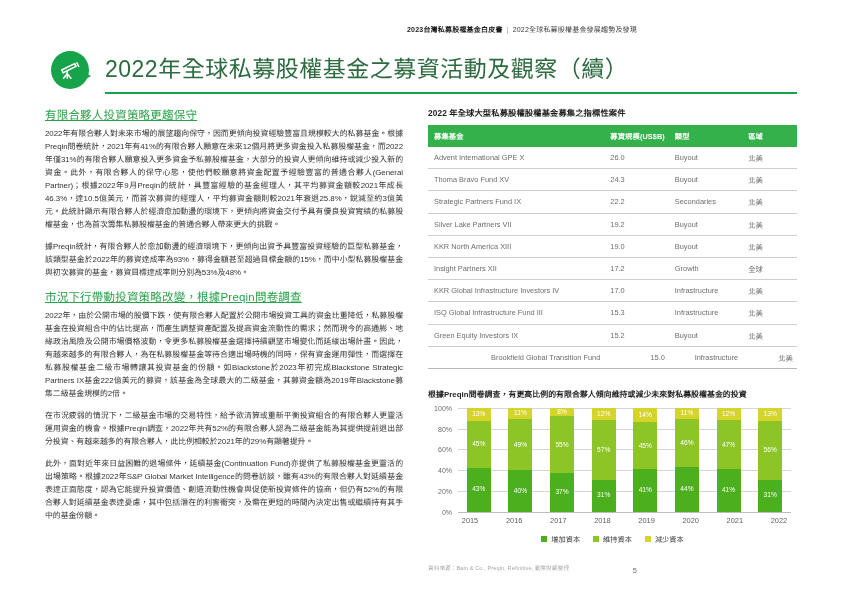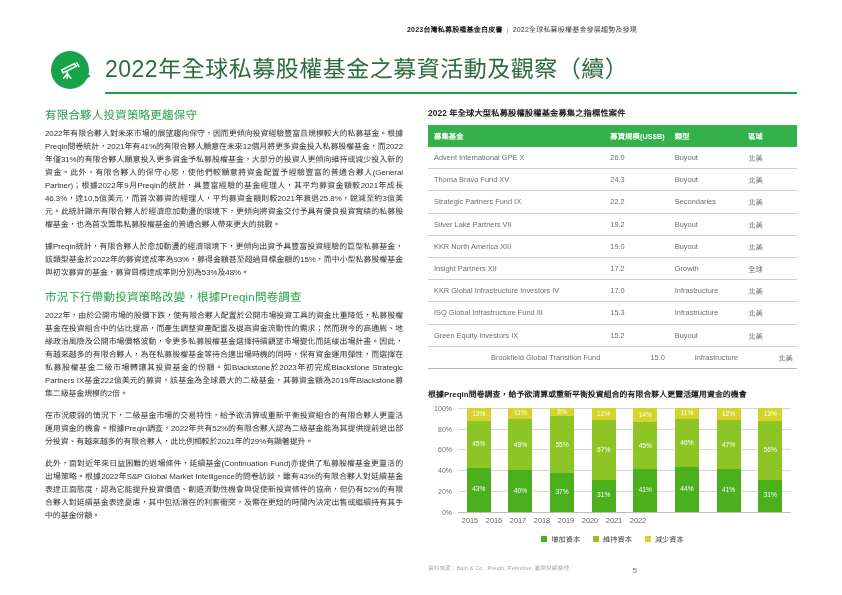--- a/index.html
+++ b/index.html
@@ -51,21 +51,21 @@
     position: absolute; left: 60px; top: 44px;
     width: 692px; height: 1.6px; background: #16a34a;
   }
 
   
   .colL { position: absolute; left: 45px; top: 106px; width: 358px; }
   .colR { position: absolute; left: 428px; top: 106px; width: 369px; }
 
   h2.sec {
     font-size: 11.5px; color: #2aa14a; font-weight: 400;
-    margin-bottom: 5px; letter-spacing: .2px;
+    margin-bottom: 5px; letter-spacing: .2px; text-decoration: underline;
   }
   p.body {
     font-size: 7.9px; line-height: 13px; color: #333333;
     text-align: justify; margin-bottom: 9px; letter-spacing: -.05px;
   }
 
   
   .tbl-title {
     font-size: 8.3px; font-weight: bold; color: #1f1f1f;
     margin-bottom: 7px; letter-spacing: .1px;
@@ -124,21 +124,21 @@
   }
   .seg {
     position: relative; width: 100%;
     display: flex; align-items: center; justify-content: center;
   }
   .seg span {
     font-size: 6.6px; color: #ffffff; line-height: 1;
   }
   .xlabels {
     position: absolute; left: 30px; right: 6px; bottom: 0; height: 14px;
-    display: flex; justify-content: flex-start; align-items: center;
+    display: flex; justify-content: space-between; align-items: center;
   }
   .xlab { width: 24px; text-align: center; font-size: 7.4px; color: #5d5d5d; }
   .legend {
     display: flex; justify-content: center; align-items: center;
     gap: 13px; margin-top: 6px;
   }
   .lg { display: flex; align-items: center; gap: 4px; }
   .lg i { width: 6px; height: 6px; display: inline-block; }
   .lg span { font-size: 7.2px; color: #3b3b3b; }
 
@@ -261,21 +261,21 @@
           </tr>
           <tr>
             <td class="c-fund">Brookfield Global Transition Fund</td>
             <td class="c-size">15.0</td>
             <td class="c-type">Infrastructure</td>
             <td class="c-reg">北美</td>
           </tr>
         </tbody>
     </table>
 
-    <div class="chart-title">根據Preqin問卷調查，給予欲清算或重新平衡投資組合的有限合夥人更靈活運用資金的機會</div>
+    <div class="chart-title">根據Preqin問卷調查，有更高比例的有限合夥人傾向維持或減少未來對私募股權基金的投資</div>
 
     <div class="chart">
       <div class="ylabels" id="ylabels">
           <div class="ylab" style="top: 104px;">0%</div>
           <div class="ylab" style="top: 83.2px;">20%</div>
           <div class="ylab" style="top: 62.4px;">40%</div>
           <div class="ylab" style="top: 41.6px;">60%</div>
           <div class="ylab" style="top: 20.8px;">80%</div>
           <div class="ylab" style="top: 0px;">100%</div>
         </div>

